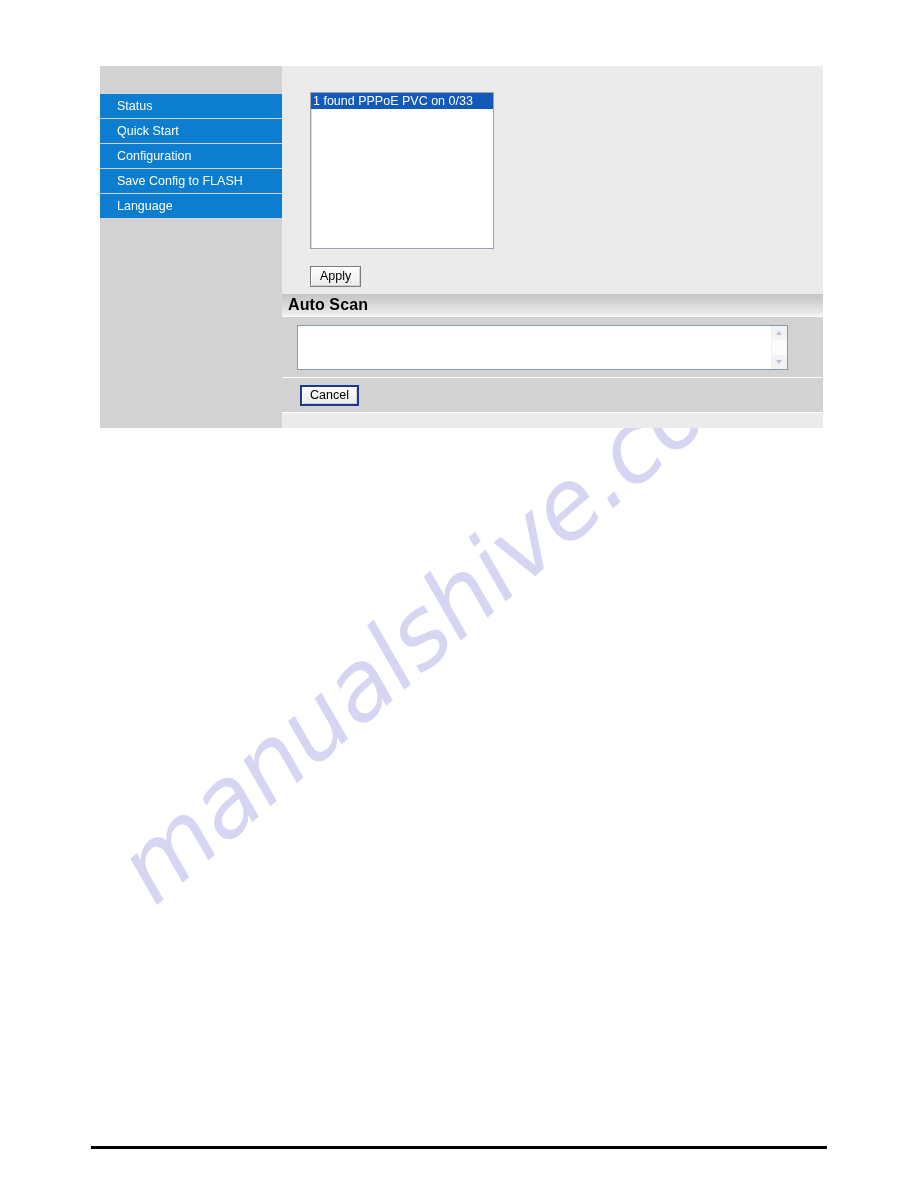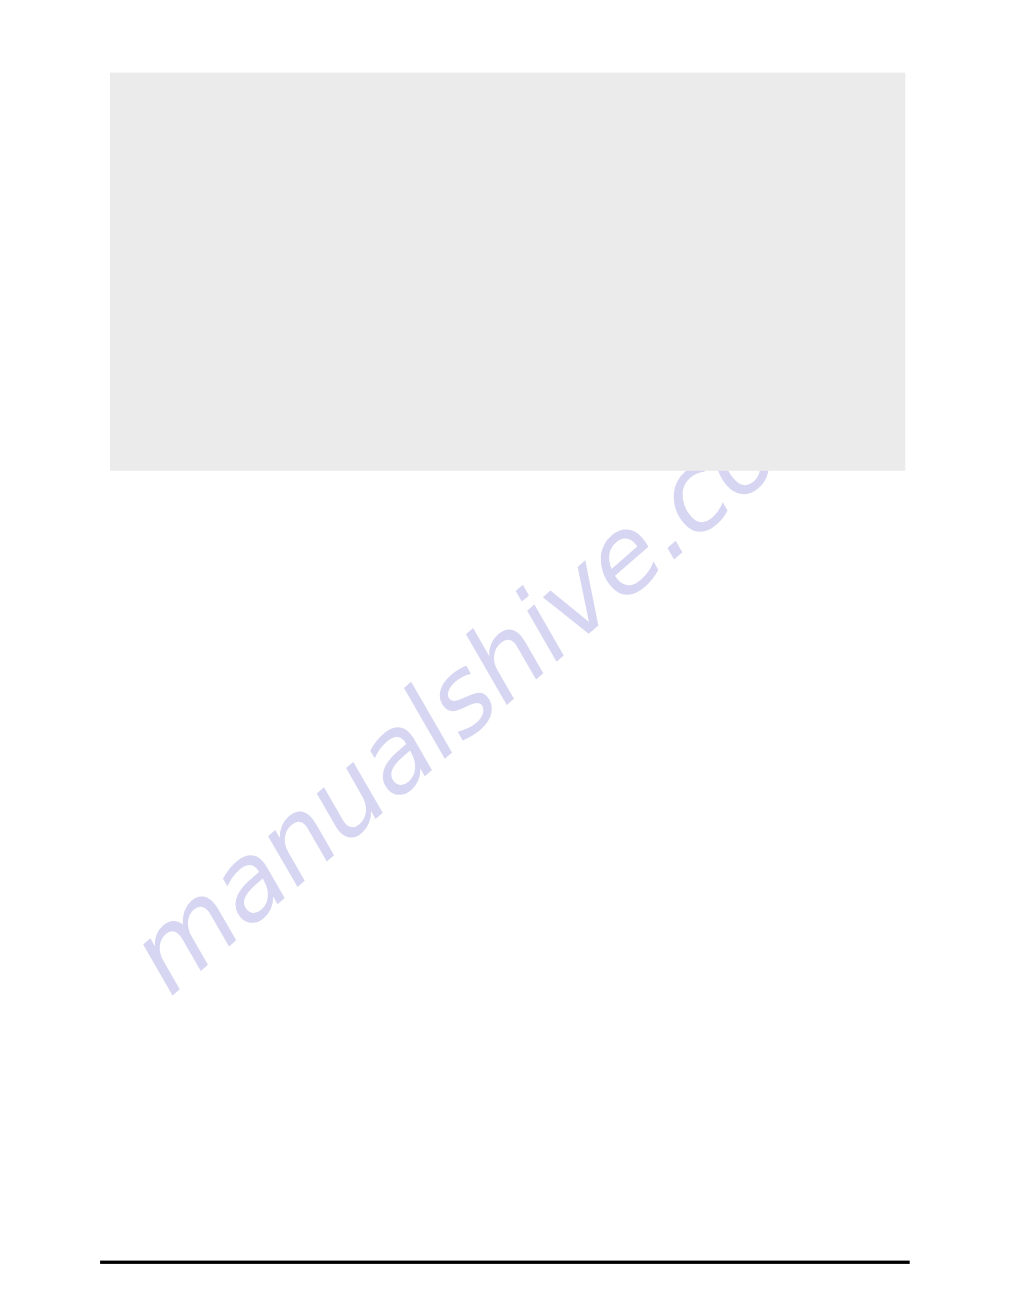--- a/index.html
+++ b/index.html
@@ -237,16 +237,63 @@
 </style>
 </head>
 <body>
 
 <div id="watermark">
   <div class="wm-text">manualshive.com</div>
 </div>
 
 <div id="screenshot">
 
-
+  <div id="sidebar">
+    <div class="menu-item">
+      <span>Status</span>
+    </div>
+    <div class="menu-item">
+      <span>Quick Start</span>
+    </div>
+    <div class="menu-item">
+      <span>Configuration</span>
+    </div>
+    <div class="menu-item">
+      <span>Save Config to FLASH</span>
+    </div>
+    <div class="menu-item">
+      <span>Language</span>
+    </div>
+  </div>
+
+  <div id="content">
+
+    <div id="scan-list">
+      <div class="list-option">1 found PPPoE PVC on 0/33</div>
+    </div>
+
+    <div id="apply-row">
+      <span class="btn btn-classic">Apply</span>
+    </div>
+
+    <div id="section-header">
+      <span class="title">Auto Scan</span>
+    </div>
+
+    <div id="textarea-panel">
+      <div id="scan-output">
+        <div class="ta-body"></div>
+        <div class="ta-scroll">
+          <div class="arrow up"></div>
+          <div class="ta-track"></div>
+          <div class="arrow down"></div>
+        </div>
+      </div>
+    </div>
+
+    <div id="cancel-panel">
+      <span class="btn btn-focus">Cancel</span>
+    </div>
+
+  </div>
 </div>
 
 <div id="footer-rule"></div>
 
 </body></html>

